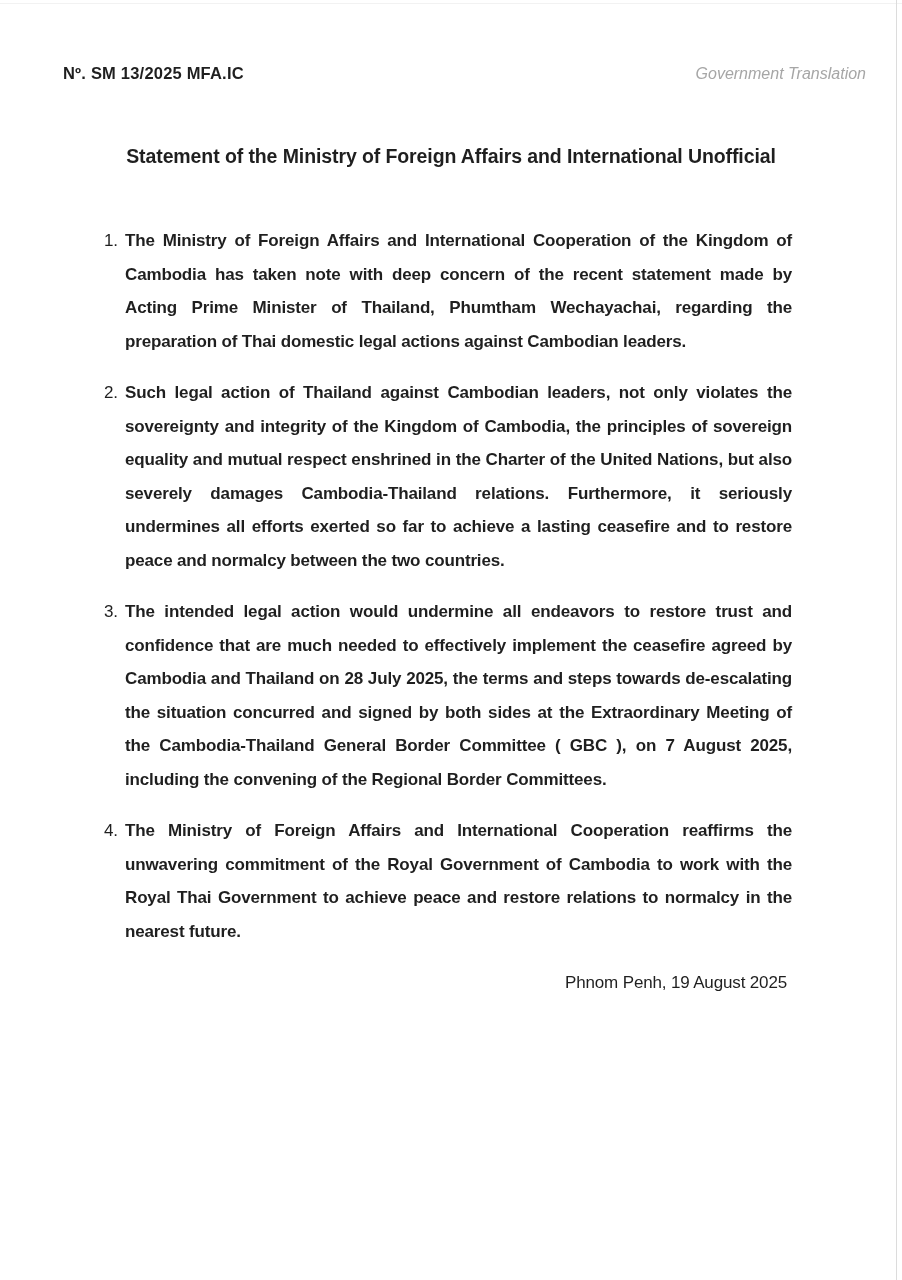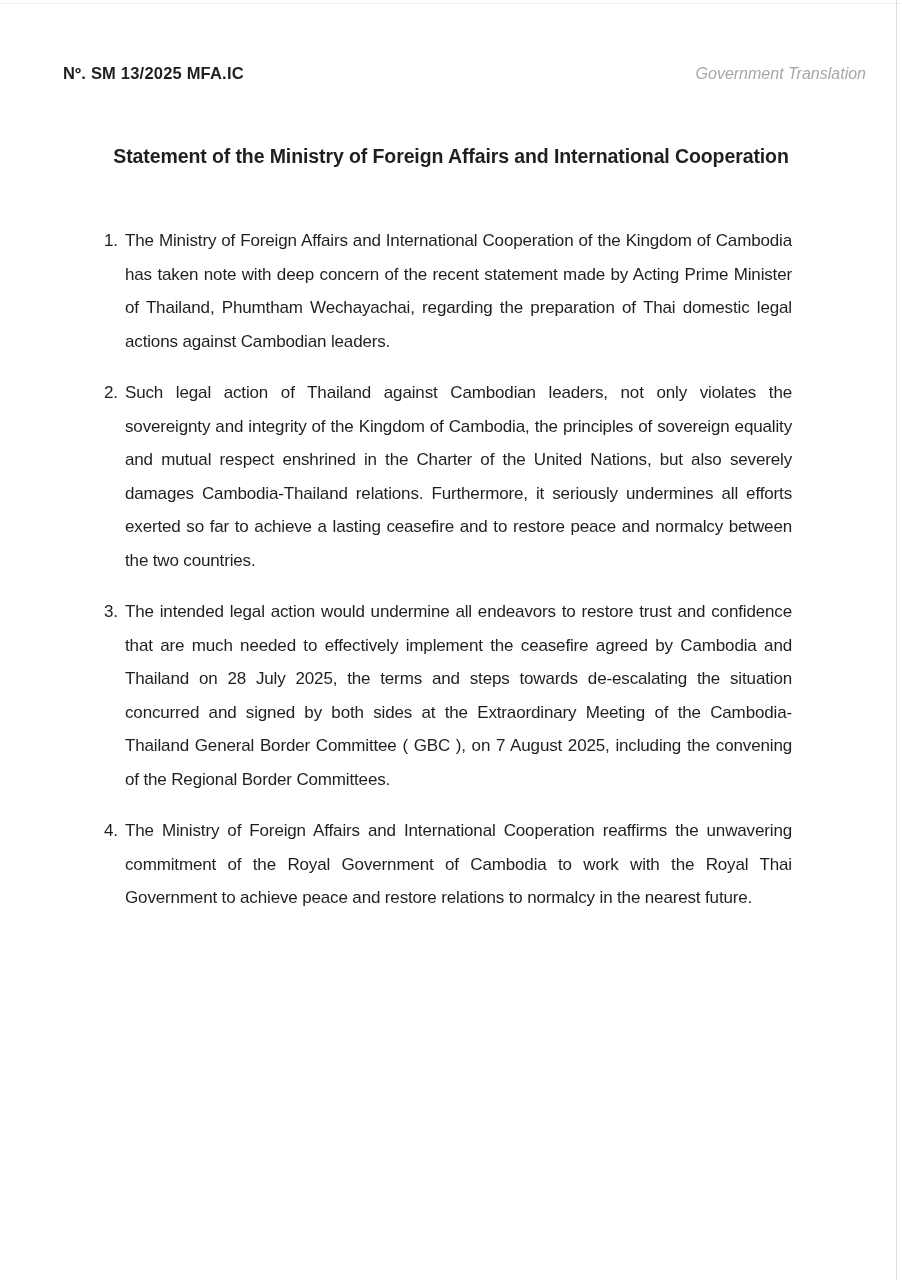--- a/index.html
+++ b/index.html
@@ -61,20 +61,21 @@
     font-size: 17px;
     line-height: 33.5px;
     letter-spacing: -0.15px;
   }
   .para-number {
     flex: 0 0 21px;
   }
   .para-text {
     flex: 1;
     text-align: justify;
+    font-weight: bold;
   }
   .dateline {
     margin: 14px 115px 0 0;
     text-align: right;
     font-size: 17px;
     line-height: 33.5px;
     letter-spacing: -0.15px;
   }
 </style>
 </head>
@@ -83,21 +84,21 @@
 <div>
 
   <div class="scan-edge-top"></div>
   <div class="scan-edge-right"></div>
 
   <div class="header-row">
     <span class="doc-number">Nº. SM 13/2025 MFA.IC</span>
     <span class="translation-note">Government Translation</span>
   </div>
 
-  <div class="statement-title">Statement of the Ministry of Foreign Affairs and International Cooperation</div>
+  <div class="statement-title">Statement of the Ministry of Foreign Affairs and International Unofficial</div>
 
   <div class="paragraph-list">
 
     <div class="para">
       <span class="para-number">1.</span>
       <div class="para-text">The Ministry of Foreign Affairs and International Cooperation of the Kingdom of Cambodia has taken note with deep concern of the recent statement made by Acting Prime Minister of Thailand, Phumtham Wechayachai, regarding the preparation of Thai domestic legal actions against Cambodian leaders.</div>
     </div>
 
     <div class="para">
       <span class="para-number">2.</span>
@@ -109,14 +110,15 @@
       <div class="para-text">The intended legal action would undermine all endeavors to restore trust and confidence that are much needed to effectively implement the ceasefire agreed by Cambodia and Thailand on 28 July 2025, the terms and steps towards de-escalating the situation concurred and signed by both sides at the Extraordinary Meeting of the Cambodia-Thailand General Border Committee ( GBC ), on 7 August 2025, including the convening of the Regional Border Committees.</div>
     </div>
 
     <div class="para">
       <span class="para-number">4.</span>
       <div class="para-text">The Ministry of Foreign Affairs and International Cooperation reaffirms the unwavering commitment of the Royal Government of Cambodia to work with the Royal Thai Government to achieve peace and restore relations to normalcy in the nearest future.</div>
     </div>
 
   </div>
 
+  <div class="dateline">Phnom Penh, 19 August 2025</div>
 
 </div>
 
 </body></html>

